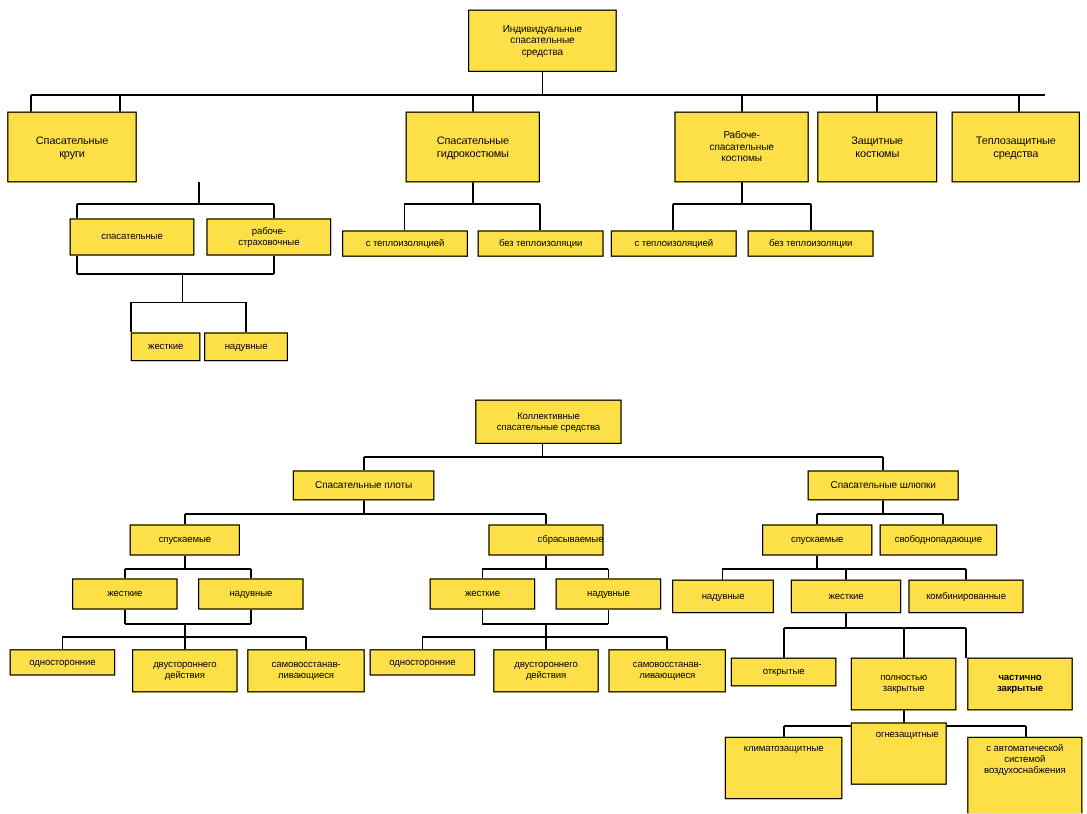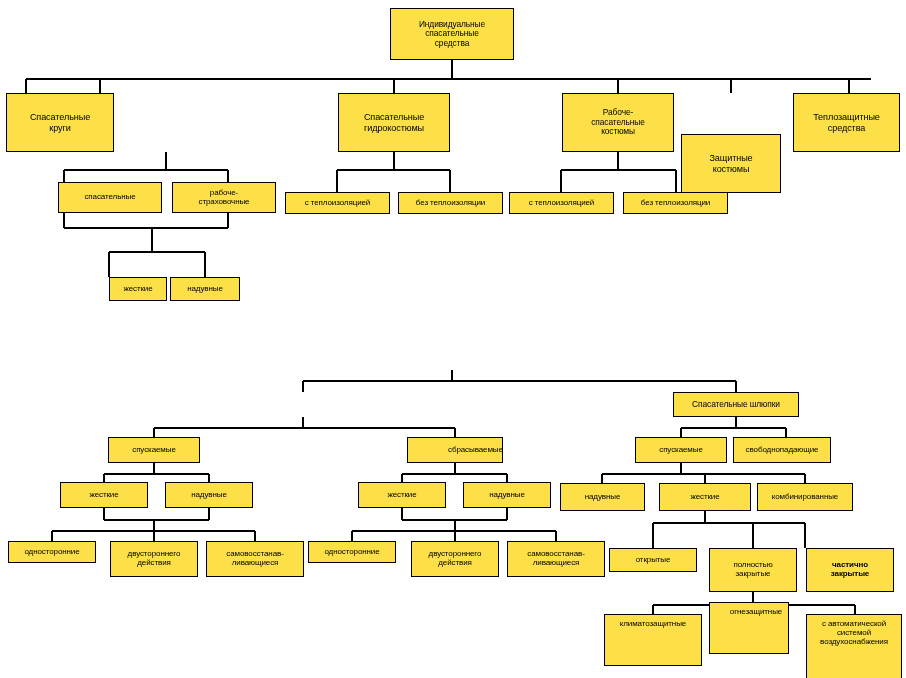--- a/index.html
+++ b/index.html
@@ -153,21 +153,21 @@
   </div>
 
   <div class="node fs85" style="left:562px;top:93px;width:112px;height:59px;">
     <span>
       <span>Рабоче-</span>
       <span>спасательные</span>
       <span>костюмы</span>
     </span>
   </div>
 
-  <div class="node fs9" style="left:681px;top:93px;width:100px;height:59px;margin-top:41px;">
+  <div class="node fs9" style="left:681px;top:93px;width:100px;height:59px;">
     <span>
       <span>Защитные</span>
       <span>костюмы</span>
     </span>
   </div>
 
   <div class="node fs9" style="left:793px;top:93px;width:107px;height:59px;">
     <span>
       <span>Теплозащитные</span>
       <span>средства</span>
@@ -202,21 +202,30 @@
   </div>
 
   <div class="node fs8" style="left:509px;top:192px;width:105px;height:22px;">
     <span>с теплоизоляцией</span>
   </div>
 
   <div class="node fs8" style="left:623px;top:192px;width:105px;height:22px;">
     <span>без теплоизоляции</span>
   </div>
 
-
+  <div class="node fs8" style="left:396px;top:333px;width:122px;height:37px;">
+    <span>
+      <span>Коллективные</span>
+      <span>спасательные средства</span>
+    </span>
+  </div>
+
+  <div class="node fs85" style="left:244px;top:392px;width:118px;height:25px;">
+    <span>Спасательные плоты</span>
+  </div>
 
   <div class="node fs85" style="left:673px;top:392px;width:126px;height:25px;">
     <span>Спасательные шлюпки</span>
   </div>
 
   <div class="node fs8" style="left:108px;top:437px;width:92px;height:26px;">
     <span>спускаемые</span>
   </div>
 
   <div class="node fs8" style="left:407px;top:437px;width:96px;height:26px;padding-left:40px;">

